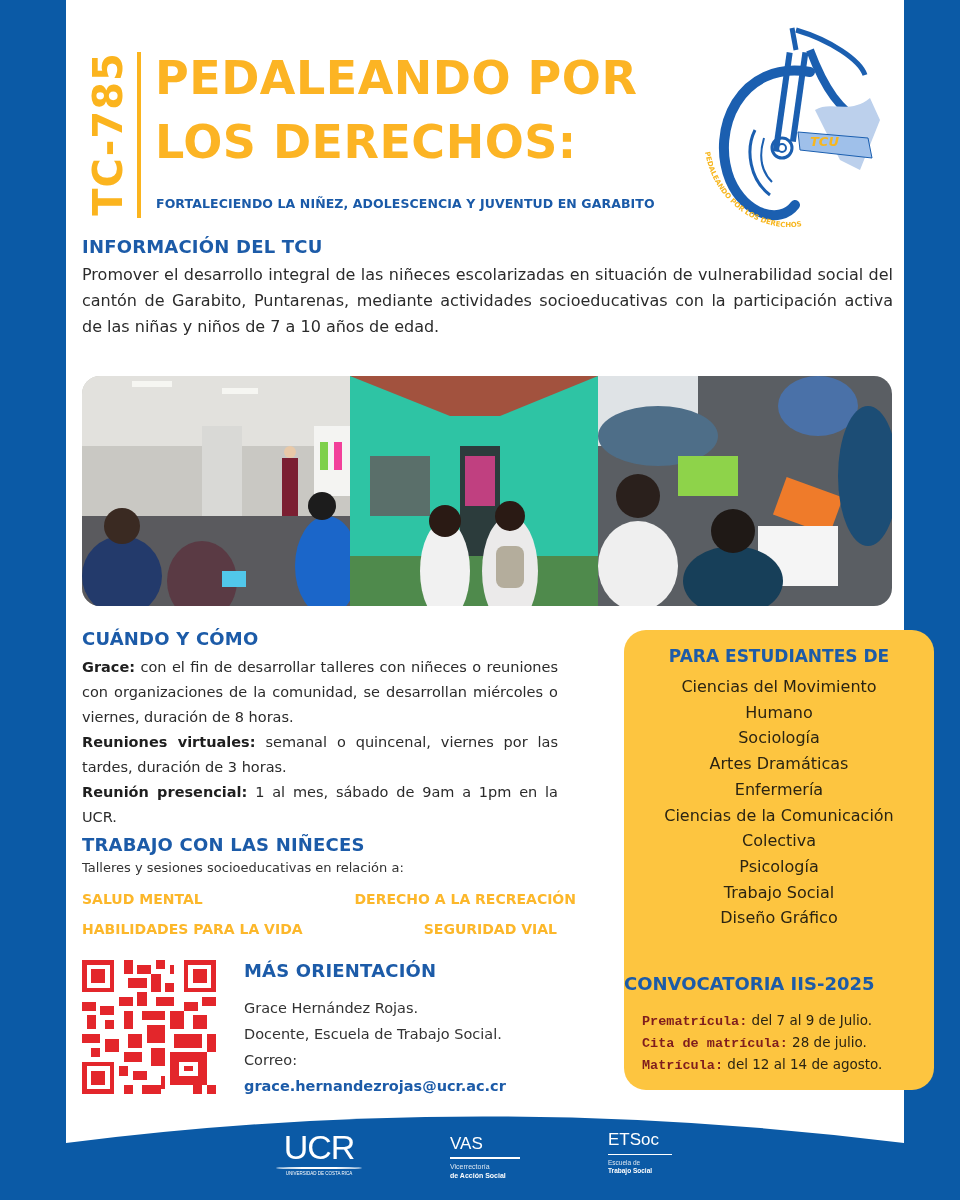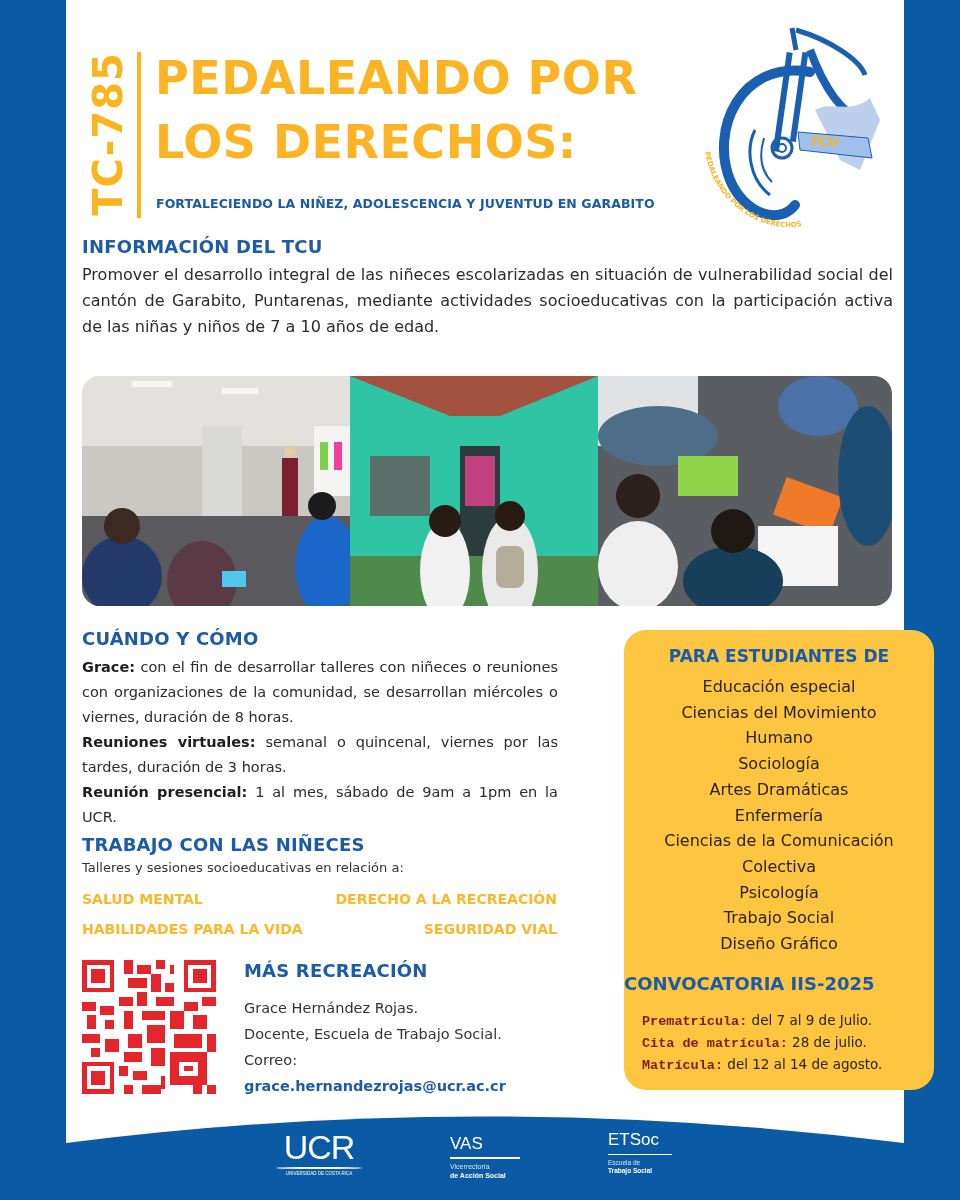--- a/index.html
+++ b/index.html
@@ -141,21 +141,21 @@
 <div class="h2" style="left:82px; top:628px;">CUÁNDO Y CÓMO</div>
 <div class="cuando-text body-text">
   <b>Grace:</b><span> con el fin de desarrollar talleres con niñeces o reuniones con organizaciones de la comunidad, se desarrollan miércoles o viernes, duración de 8 horas.</span><br>
   <b>Reuniones virtuales:</b><span> semanal o quincenal, viernes por las tardes, duración de 3 horas.</span><br>
   <b>Reunión presencial:</b><span> 1 al mes, sábado de 9am a 1pm en la UCR.</span>
 </div>
 
 <div class="h2" style="left:82px; top:834px;">TRABAJO CON LAS NIÑECES</div>
 <div class="trabajo-intro body-text">Talleres y sesiones socioeducativas en relación a:</div>
 <div class="topic" style="left:82px; top:891px;">SALUD MENTAL</div>
-<div class="topic" style="right:403px; top:891px;text-align:right;">DERECHO A LA RECREACIÓN</div>
+<div class="topic" style="right:384px; top:891px;text-align:right;">DERECHO A LA RECREACIÓN</div>
 <div class="topic" style="left:82px; top:921px;">HABILIDADES PARA LA VIDA</div>
 <div class="topic" style="right:403px; top:921px;">SEGURIDAD VIAL</div>
 
 <svg class="qr" viewBox="0 0 29 29" shape-rendering="crispEdges">
   <g fill="#e3262b">
     <rect x="0" y="0" width="7" height="7"></rect>
       <rect x="1" y="1" width="5" height="5" fill="#fff"></rect>
       <rect x="2" y="2" width="3" height="3"></rect>
     <rect x="22" y="0" width="7" height="7"></rect>
       <rect x="23" y="1" width="5" height="5" fill="#fff"></rect>
@@ -197,32 +197,31 @@
       <rect x="22" y="23" width="2" height="1"></rect>
     <rect x="8" y="23" width="2" height="2"></rect>
       <rect x="11" y="24" width="3" height="2"></rect>
       <rect x="9" y="27" width="2" height="2"></rect>
       <rect x="13" y="27" width="4" height="2"></rect>
       <rect x="17" y="25" width="1" height="3"></rect>
       <rect x="24" y="27" width="2" height="2"></rect>
       <rect x="27" y="27" width="2" height="2"></rect>
   </g>
 </svg>
-<div class="h2" style="left:244px; top:960px;">MÁS RECREACIÓN</div>
+<div class="h2" style="left:244px; top:960px;">MÁS ORIENTACIÓN</div>
 <div class="info-text body-text">
   <div>Grace Hernández Rojas.</div>
   <div>Docente, Escuela de Trabajo Social.</div>
   <div>Correo:</div>
   <div class="email">grace.hernandezrojas@ucr.ac.cr</div>
 </div>
 
 <div class="yellow-box">
   <div class="students-title">PARA ESTUDIANTES DE</div>
   <ul class="students-list">
-    <li>Educación especial</li>
     <li>Ciencias del Movimiento</li>
     <li>Humano</li>
     <li>Sociología</li>
     <li>Artes Dramáticas</li>
     <li>Enfermería</li>
     <li>Ciencias de la Comunicación</li>
     <li>Colectiva</li>
     <li>Psicología</li>
     <li>Trabajo Social</li>
     <li>Diseño Gráfico</li>

